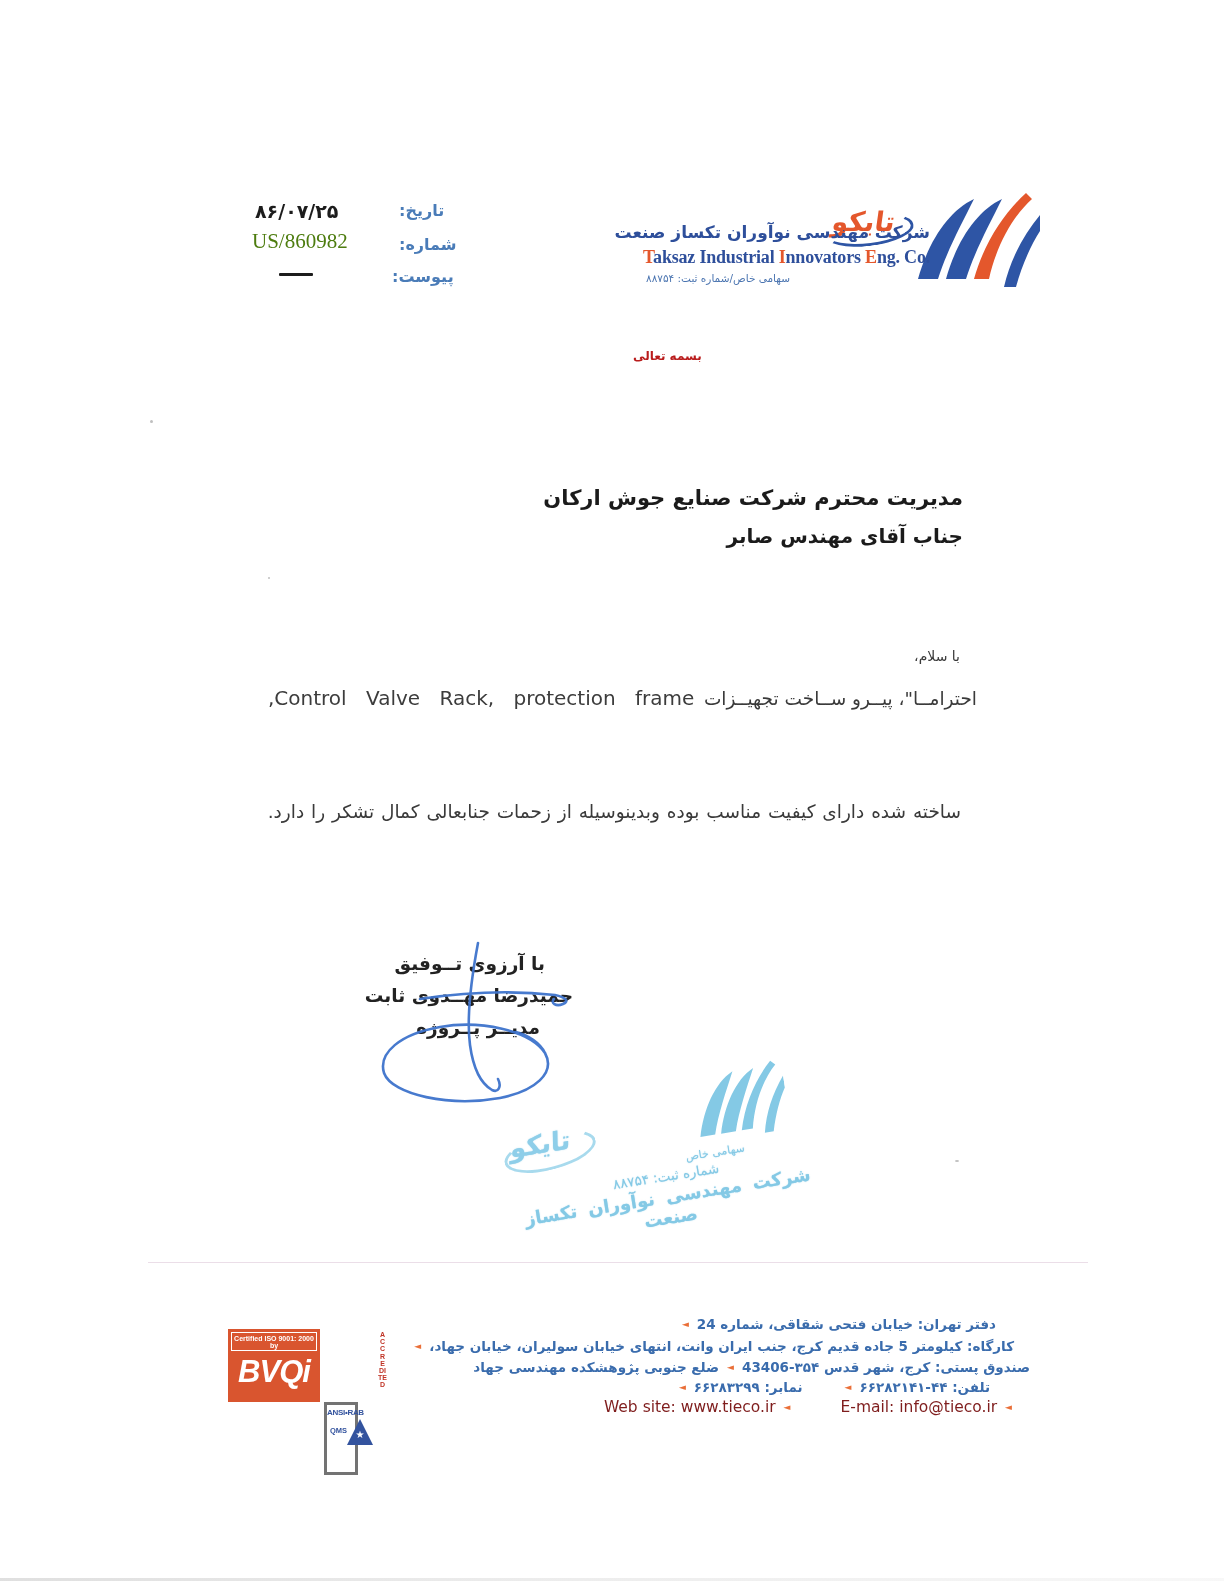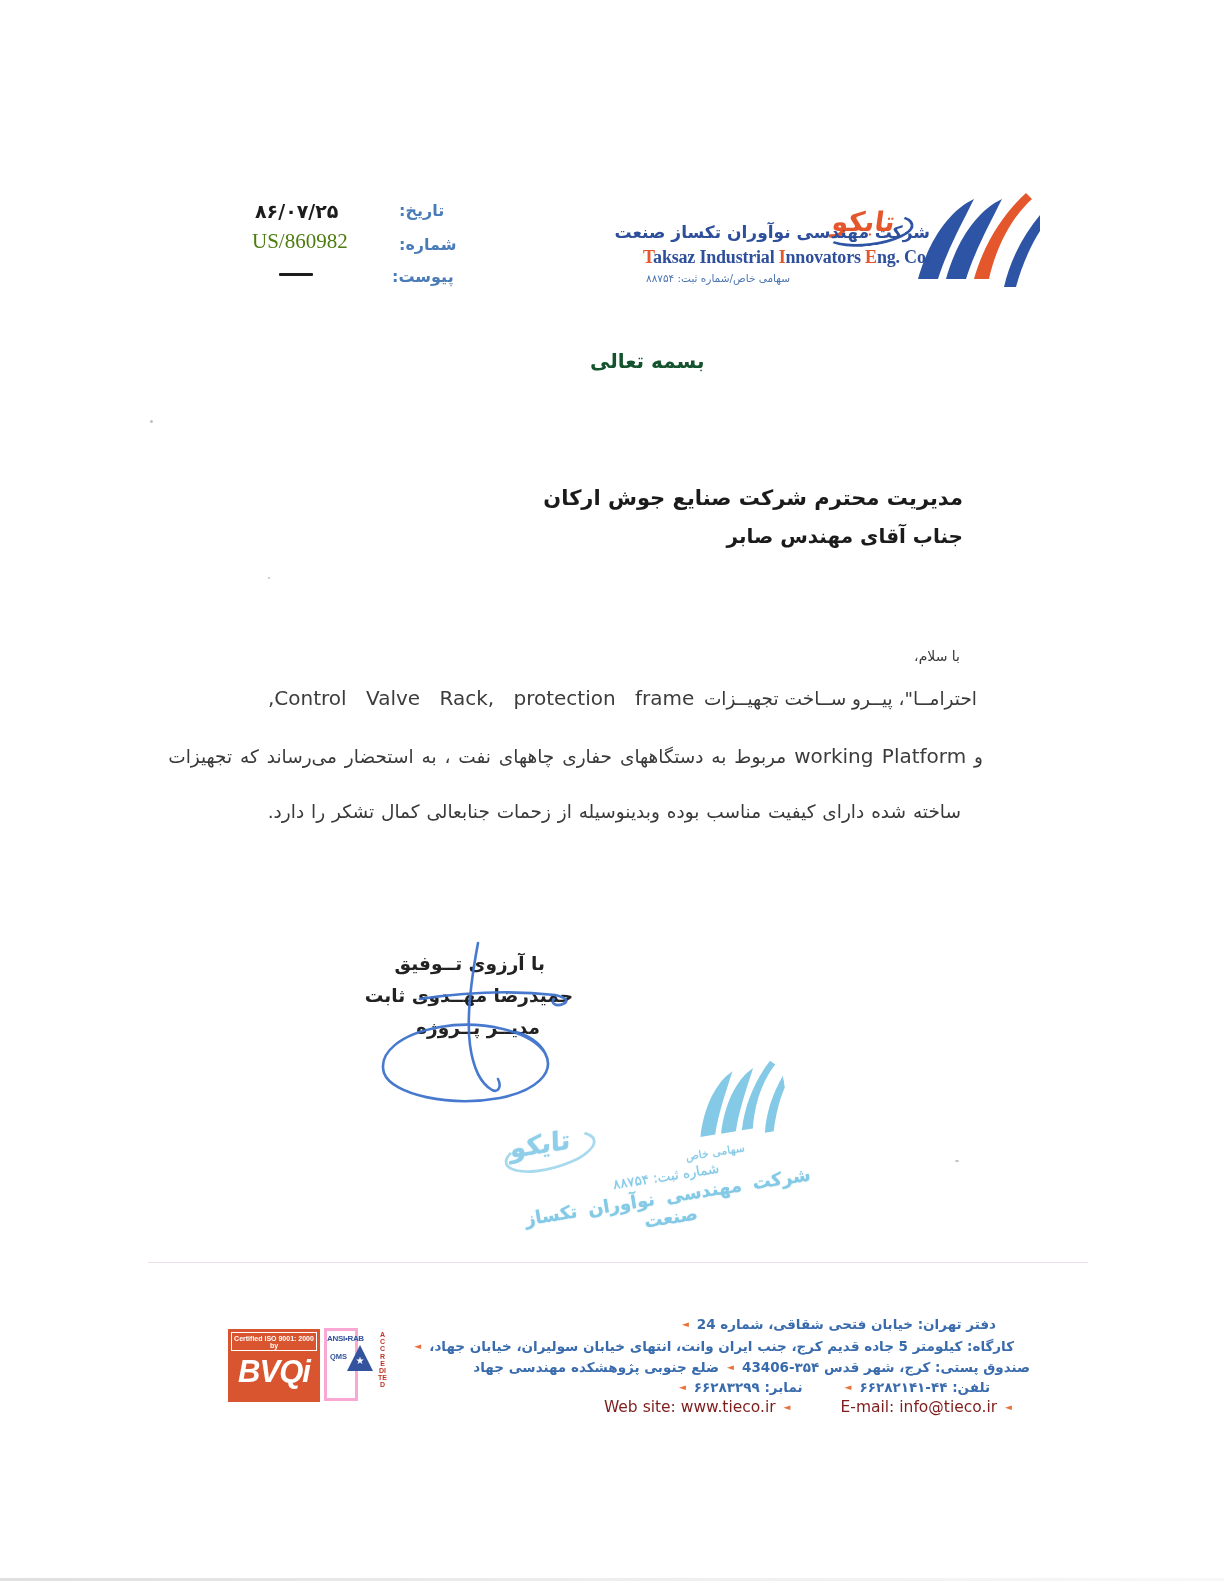--- a/index.html
+++ b/index.html
@@ -15,21 +15,21 @@
   .co-fa{font-size:17px;font-weight:700;color:#2e4f9b;direction:rtl;white-space:nowrap;}
   .co-en{font-family:"Liberation Serif",serif;font-size:18px;font-weight:700;color:#2e4f9b;
          letter-spacing:-0.2px;white-space:nowrap;}
   .co-en .acc{color:#e4572c;}
   .co-reg{font-size:10.5px;color:#4a74b0;direction:rtl;white-space:nowrap;}
   .logo-word{font-size:27px;font-weight:700;color:#e4572c;transform:skewX(-8deg);
              direction:rtl;white-space:nowrap;}
   .logo-ring{width:84px;height:26px;border:3px solid #2e55a5;border-radius:50%;
              border-top-color:transparent;border-left-color:transparent;transform:rotate(-7deg);}
   
-  .besmele{font-size:20px;font-weight:600;color:#14532d;direction:rtl;}
+  .besmele{font-size:12px;font-weight:600;color:#b91c1c;direction:rtl;margin-left:43px;}
   .rcpt{font-weight:700;color:#1b1b1b;direction:rtl;white-space:nowrap;text-align:right;}
   .salut{font-size:14px;color:#3a3a3a;direction:rtl;}
   .parline{width:737px;font-size:18.5px;color:#3a3a3a;direction:rtl;text-align:right;white-space:nowrap;}
   .parline .en{font-family:"DejaVu Sans",sans-serif;font-size:20px;color:#3c3c3c;}
   .l1{display:flex;justify-content:space-between;align-items:baseline;padding:0 8px 0 20px;box-sizing:border-box;}
   .l1 .en{word-spacing:13px;}
   .l2{word-spacing:2px;padding-right:2px;box-sizing:border-box;}
   .l3{padding-right:24px;box-sizing:border-box;word-spacing:1px;}
   
   .sig{font-size:18.5px;font-weight:700;color:#222;direction:rtl;white-space:nowrap;}
@@ -48,21 +48,21 @@
         color:#3a6cad;white-space:nowrap;}
   .frow .fa-t{direction:rtl;}
   .arrow{font-size:9px;color:#ea6f38;line-height:1;}
   .latin-t{font-size:15.5px;font-weight:400;color:#7f1d1d;font-family:"DejaVu Sans",sans-serif;}
   .spacer26{width:26px;} .spacer34{width:34px;}
   .bvqi{left:228px;top:1329px;width:92px;height:73px;background:#d9552f;box-sizing:border-box;padding:3px;}
   .bvqi-head{border:1px solid #fff;color:#fff;font-size:7px;font-weight:700;text-align:center;
              padding:1.5px 0;font-family:"Liberation Sans",sans-serif;}
   .bvqi-name{color:#fff;font-family:"Liberation Sans",sans-serif;font-style:italic;font-weight:700;
              font-size:31px;text-align:center;letter-spacing:-1px;margin-top:3px;}
-  .ansi{left:324px;top:1328px;width:34px;height:73px;background:#fff;border:3px solid #f9a8d4;
+  .ansi{left:324px;top:1402px;width:34px;height:73px;background:#fff;border:3px solid #737373;
         box-sizing:border-box;}
   .ansi-name{font-size:8px;font-weight:700;color:#33539e;text-align:center;margin-top:3px;
              font-family:"Liberation Sans",sans-serif;letter-spacing:-0.3px;}
   .ansi-row{display:flex;align-items:flex-end;justify-content:space-between;padding:2px 2px 0 3px;}
   .qms{font-size:7.5px;font-weight:700;color:#33539e;font-family:"Liberation Sans",sans-serif;margin-bottom:10px;}
   .tri{width:0;height:0;border-left:13px solid transparent;border-right:13px solid transparent;
        border-bottom:26px solid #33539e;position:relative;}
   .tri-star{position:absolute;left:-6px;top:10px;width:12px;text-align:center;font-size:10px;color:#fff;}
   .accredited{left:378px;top:1331px;width:9px;font-size:7px;line-height:7.2px;font-weight:700;
               color:#c03426;word-break:break-all;text-align:center;font-family:"Liberation Sans",sans-serif;}
@@ -110,25 +110,20 @@
   <div class="abs rcpt" style="right:261px;top:486px;font-size:21px">مدیریت محترم شرکت صنایع جوش ارکان</div>
   <div class="abs rcpt" style="right:261px;top:524px;font-size:20px">جناب آقای مهندس صابر</div>
 
   <div class="abs salut" style="right:264px;top:648px">با سلام،</div>
 
   <div class="abs parline l1" style="left:248px;top:686px">
     <span>احترامــا"، پیــرو ســاخت تجهیــزات</span>
     <span class="en">Control Valve Rack, protection frame,</span>
   </div>
 
-  <div class="abs parline l2" style="left:248px;top:744px">
-    <span>و</span>
-    <span class="en">working Platform</span>
-    <span>مربوط به دستگاههای حفاری چاههای نفت ، به استحضار می‌رساند که تجهیزات</span>
-  </div>
 
   <div class="abs parline l3" style="left:248px;top:801px">ساخته شده دارای کیفیت مناسب بوده وبدینوسیله از زحمات جنابعالی کمال تشکر را دارد.</div>
 
   <div class="abs sig" style="right:679px;top:953px">با آرزوی تــوفیق</div>
   <div class="abs sig" style="right:651px;top:985px">حمیدرضا مهــدوی ثابت</div>
   <div class="abs sig" style="right:684px;top:1017px">مدیــر پــروژه</div>
 
   <svg class="abs" style="left:360px;top:935px" width="260" height="190" viewBox="0 0 260 190" fill="none" stroke="#3e73cc" stroke-width="2.6" stroke-linecap="round" opacity="0.95">
     <path d="M118,8 C112,40 106,80 110,110 C113,132 120,148 132,155 C138,158 142,152 138,144"></path>
     <path d="M60,64 C100,58 150,55 195,60 C205,62 210,66 203,69 C196,72 190,68 194,64"></path>

